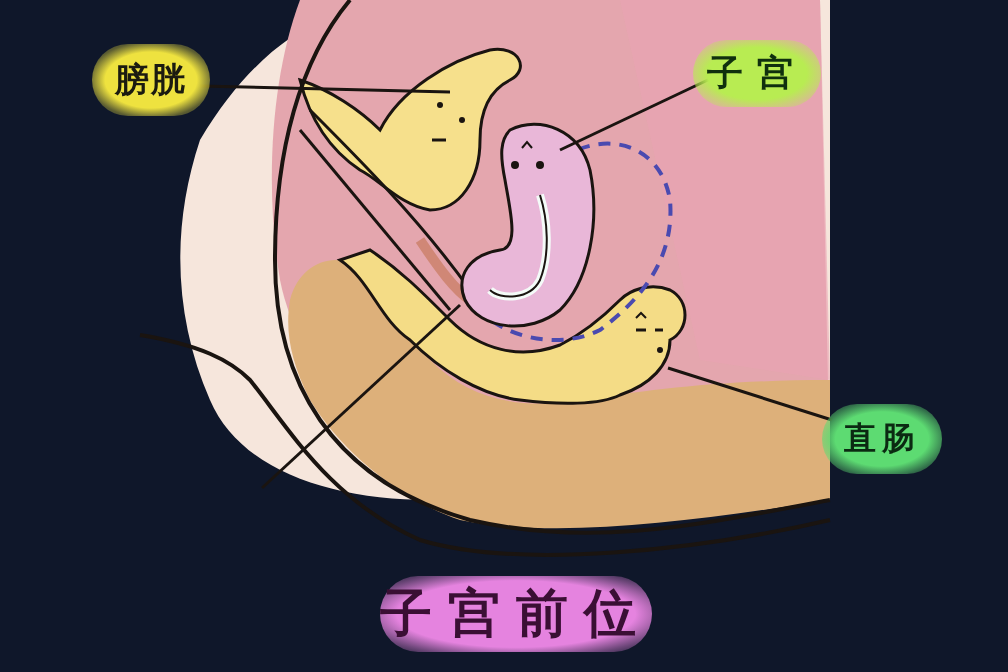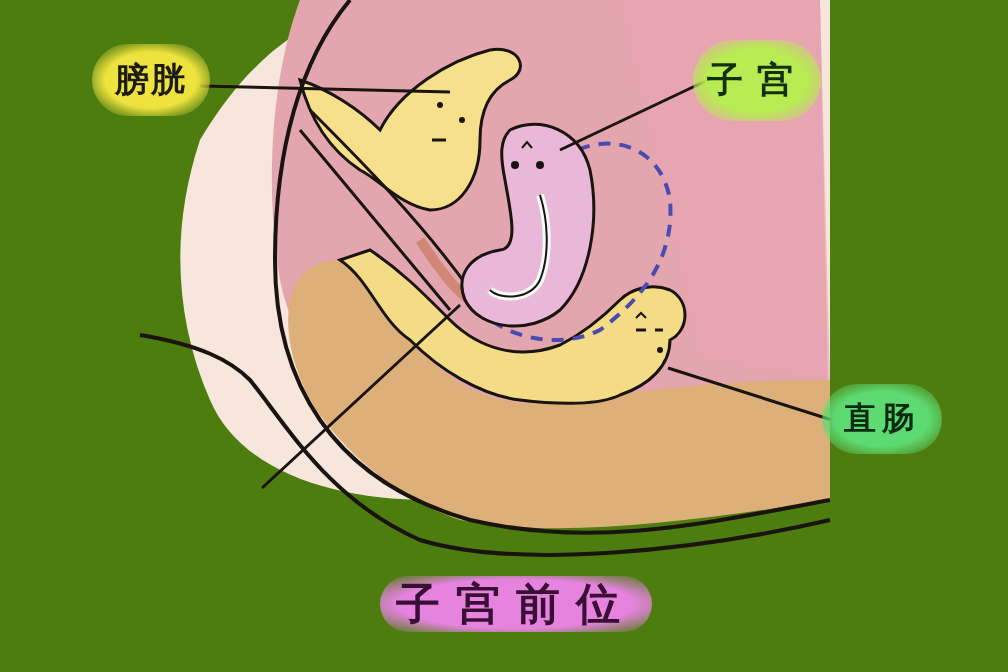--- a/index.html
+++ b/index.html
@@ -1,23 +1,23 @@
 <!DOCTYPE html>
 <html><head>
 <meta charset="utf-8">
 <style>
   html,body{margin:0;padding:0;background:#ffffff;}
-  #stage{position:relative;width:1008px;height:672px;overflow:hidden;background:#4d7c0f;font-family:"DejaVu Sans","Liberation Sans",sans-serif;}
+  #stage{position:relative;width:1008px;height:672px;overflow:hidden;background:#0f172a;font-family:"DejaVu Sans","Liberation Sans",sans-serif;}
   svg.art{position:absolute;left:0;top:0;}
   .label{position:absolute;display:flex;align-items:center;justify-content:center;font-weight:bold;letter-spacing:6px;color:#1a2a16;}
   .lbl-bladder{left:92px;top:44px;width:118px;height:72px;border-radius:40px;background:radial-gradient(ellipse at center,#eee23f 55%,rgba(238,226,63,0.35) 75%,rgba(255,255,255,0) 100%);font-size:34px;letter-spacing:2px;color:#1b1b10;}
-  .lbl-uterus{left:693px;top:40px;width:128px;height:81px;border-radius:40px;background:radial-gradient(ellipse at center,#b8ec52 55%,rgba(184,236,82,0.4) 78%,rgba(255,255,255,0) 100%);font-size:36px;letter-spacing:14px;color:#10300e;}
-  .lbl-rectum{left:822px;top:384px;width:120px;height:70px;border-radius:40px;background:radial-gradient(ellipse at center,#5ddb72 55%,rgba(93,219,114,0.4) 78%,rgba(255,255,255,0) 100%);font-size:32px;letter-spacing:6px;color:#0b2a12;}
+  .lbl-uterus{left:693px;top:40px;width:128px;height:67px;border-radius:40px;background:radial-gradient(ellipse at center,#b8ec52 55%,rgba(184,236,82,0.4) 78%,rgba(255,255,255,0) 100%);font-size:36px;letter-spacing:14px;color:#10300e;}
+  .lbl-rectum{left:822px;top:404px;width:120px;height:70px;border-radius:40px;background:radial-gradient(ellipse at center,#5ddb72 55%,rgba(93,219,114,0.4) 78%,rgba(255,255,255,0) 100%);font-size:32px;letter-spacing:6px;color:#0b2a12;}
   .lbl-fornix{left:26px;top:470px;width:268px;height:76px;border-radius:40px;background:radial-gradient(ellipse at center,#54d8b8 60%,rgba(84,216,184,0.4) 80%,rgba(255,255,255,0) 100%);font-size:36px;letter-spacing:10px;color:#12302c;}
-  .lbl-title{left:380px;top:576px;width:272px;height:56px;border-radius:38px;background:radial-gradient(ellipse at center,#e583df 62%,rgba(229,131,223,0.45) 82%,rgba(255,255,255,0) 100%);font-size:44px;letter-spacing:16px;color:#3a0f34;}
+  .lbl-title{left:380px;top:576px;width:272px;height:76px;border-radius:38px;background:radial-gradient(ellipse at center,#e583df 62%,rgba(229,131,223,0.45) 82%,rgba(255,255,255,0) 100%);font-size:52px;letter-spacing:16px;color:#3a0f34;}
 </style>
 </head>
 <body>
 
 <div id="stage">
 
   <svg class="art" width="1008" height="672" viewBox="0 0 1008 672">
 
     <path d="M200,140 C260,40 330,0 420,0 L830,0 L830,500 L430,500 C330,500 240,470 210,400 C175,320 170,230 200,140 Z" fill="#f6e6dc"></path>
 

